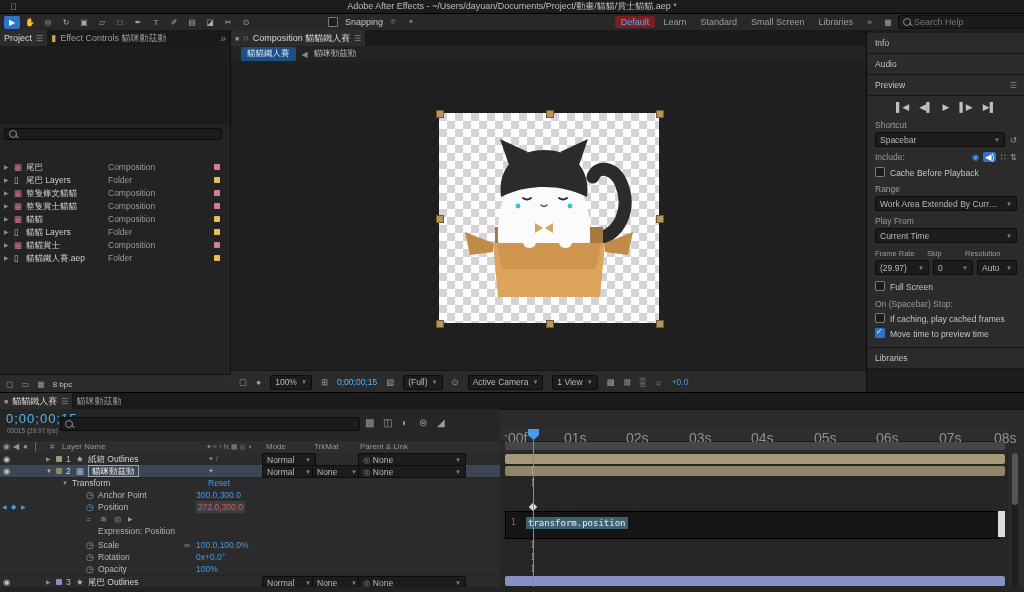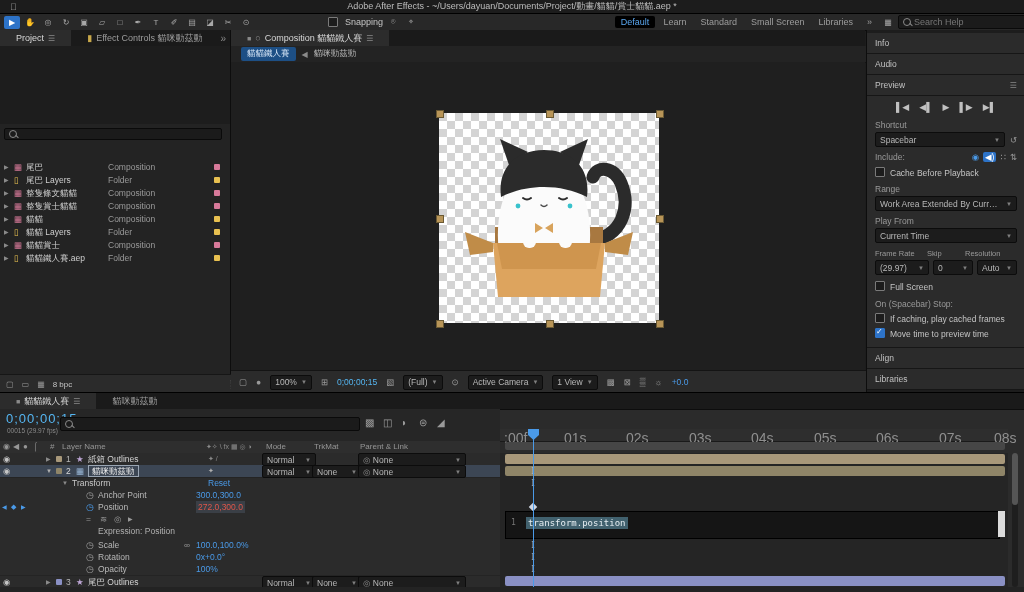--- a/index.html
+++ b/index.html
@@ -9,28 +9,28 @@
   .nw{white-space:nowrap}
   
   .menubar{position:absolute;left:0;top:0;width:1024px;height:13px;background:#1c1c1c;border-bottom:1px solid #000;
            display:flex;align-items:center;font-size:9px;color:#bdbdbd}
   .menubar .title{position:absolute;left:0;right:0;text-align:center;pointer-events:none}
   .toolbar{position:absolute;left:0;top:14px;width:1024px;height:16px;background:#282828;border-bottom:1px solid #0d0d0d;
            display:flex;align-items:center;gap:2px;padding:0 4px;font-size:9px}
   .tool{width:16px;height:13px;display:flex;align-items:center;justify-content:center;color:#a9a9a9;font-size:8px;border-radius:2px}
   .tool.active{background:#2d73c8;color:#fff}
   .wspace{color:#9d9d9d;padding:1px 6px;border-radius:2px}
-  .wspace.active{color:#5aa7ef;background:#000000}
+  .wspace.active{color:#5aa7ef;background:#7f1d1d}
   .searchbox{display:flex;align-items:center;background:#1b1b1b;border:1px solid #0a0a0a;border-radius:2px;height:12px;padding:0 4px;gap:3px}
   .mag{width:6px;height:6px;border:1px solid #8a8a8a;border-radius:50%;position:relative;flex:0 0 auto}
   .mag::after{content:"";position:absolute;left:5px;top:5px;width:4px;height:1px;background:#8a8a8a;transform:rotate(45deg)}
   input{background:transparent;border:none;outline:none;color:#cfcfcf;font-family:"Liberation Sans",sans-serif;font-size:9px;width:70px;padding:0}
   
   .ptabbar{background:#1a1a1a;border-bottom:1px solid #0d0d0d}
-  .ptab{display:inline-flex;align-items:center;gap:4px;height:16px;padding:0 16px;color:#9c9c9c;font-size:9px}
+  .ptab{display:inline-flex;align-items:center;gap:4px;height:16px;padding:0 4px;color:#9c9c9c;font-size:9px}
   .ptab.active{background:#2c2c2c;color:#d8d8d8}
   .menu-ic{color:#8a8a8a;font-size:8px}
   .hdrrow{background:#2e2e2e;color:#969696;font-size:8px}
   .dd{display:inline-flex;align-items:center;justify-content:space-between;background:#1c1c1c;border:1px solid #0c0c0c;
       border-radius:2px;height:13px;padding:0 4px;color:#b8b8b8;font-size:8.5px}
   .dd .chev{color:#7f7f7f;font-size:6px;margin-left:4px}
   .cb{display:inline-block;width:8px;height:8px;border:1px solid #7a7a7a;background:#1c1c1c;vertical-align:-1px;margin-right:5px;border-radius:1px;position:relative;flex:0 0 auto}
   .cb.on{background:#2d73c8;border-color:#2d73c8}
   .cb.on::after{content:"\2713";position:absolute;left:0;top:-2px;font-size:8px;color:#fff}
   .sect{background:#2b2b2b;border-bottom:1px solid #161616;display:flex;align-items:center;justify-content:space-between;padding:0 8px;height:20px;color:#c2c2c2}
@@ -327,23 +327,20 @@
             <span class="chev">▼</span>
           </span>
       </div>
       <div style="margin-bottom:7px"><span class="cb"></span><span>Full Screen</span></div>
       <div style="color:#9a9a9a;margin-bottom:4px">On (Spacebar) Stop:</div>
       <div style="margin-bottom:4px"><span class="cb"></span><span>If caching, play cached frames</span></div>
       <div><span class="cb on"></span><span>Move time to preview time</span></div>
     </div>
 
     <div class="sect">
-        <span>Align</span>
-      </div>
-    <div class="sect">
         <span>Libraries</span>
       </div>
   </div>
 
   <div class="abs" style="left:0;top:392px;width:1024px;height:200px;background:#2b2b2b;border-top:1px solid #000">
 
     <div class="ptabbar" style="height:16px;display:flex;align-items:center">
       <span class="ptab active">
         <span style="color:#8a8a8a;font-size:7px">■</span>
         <span>貓貓鐵人賽</span>

